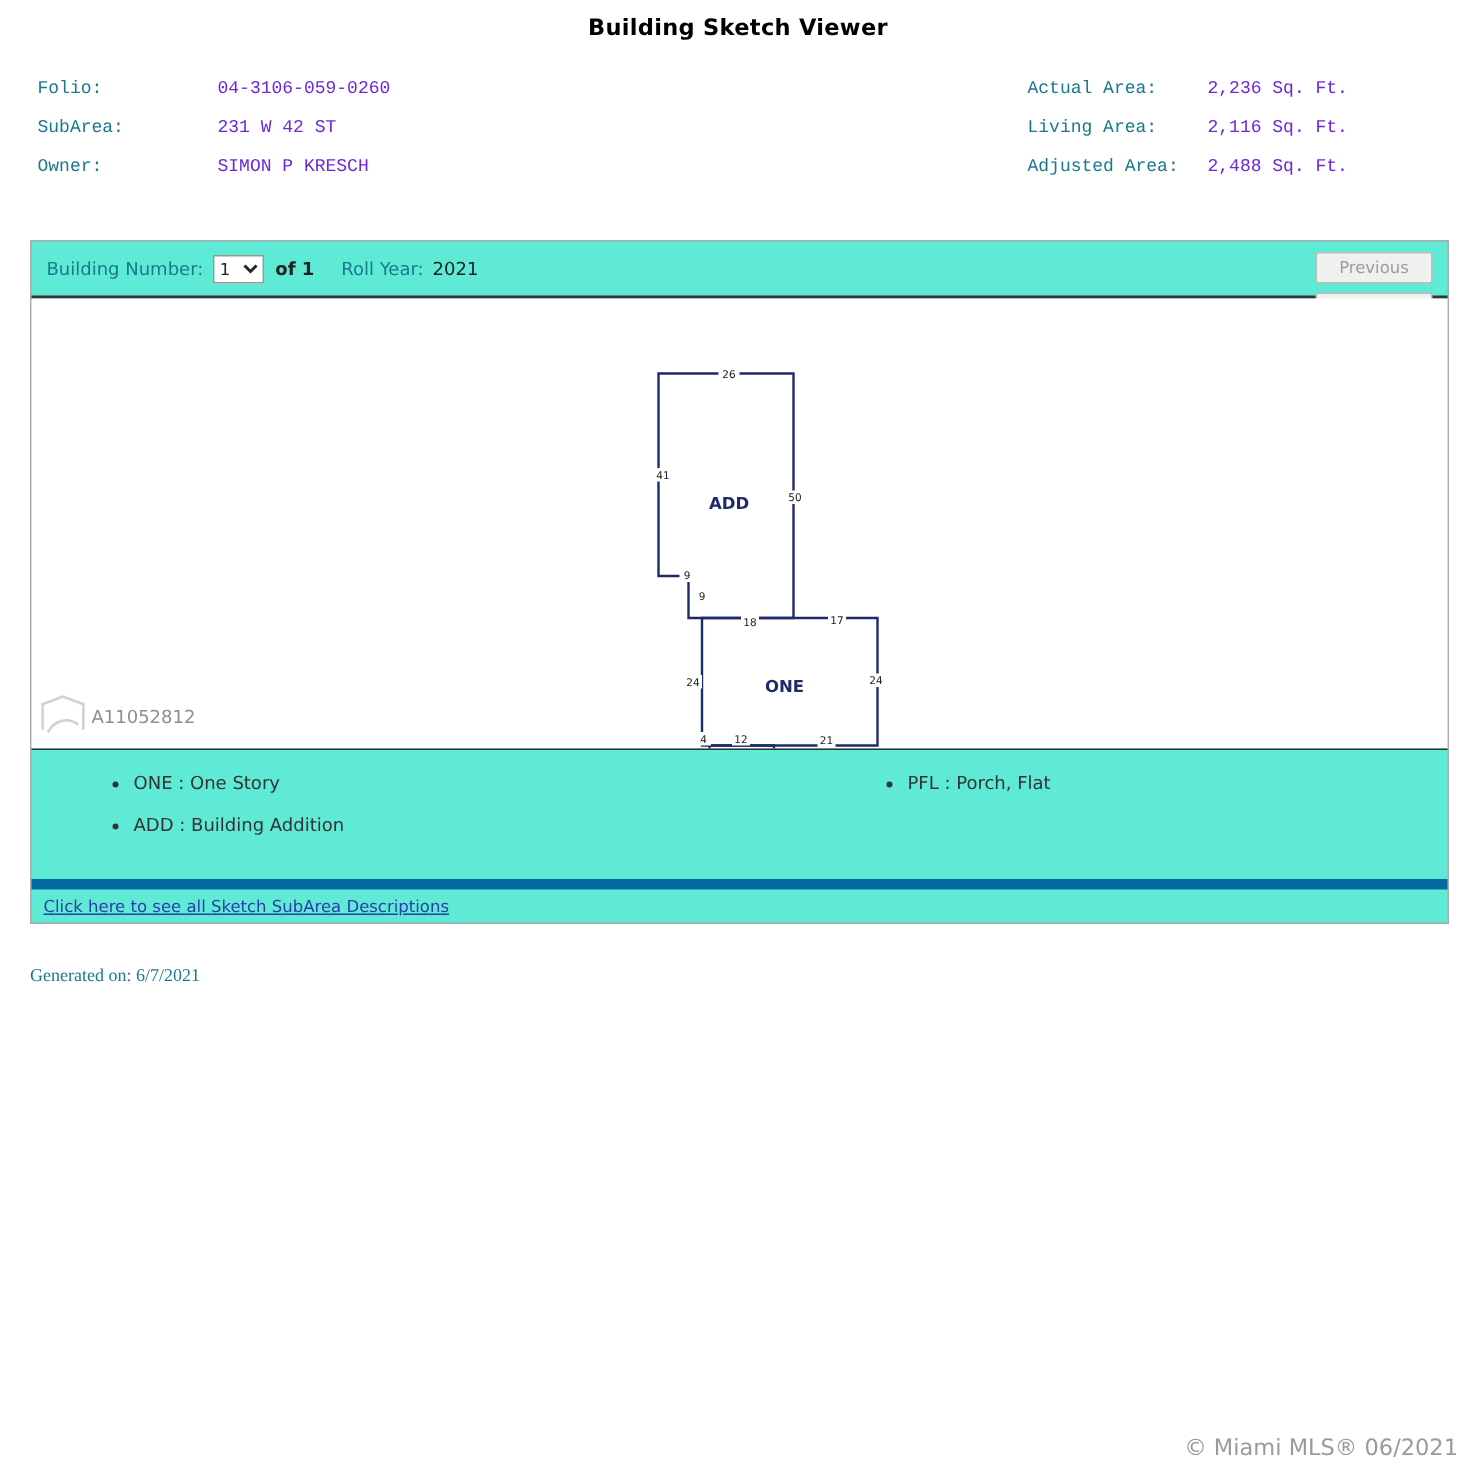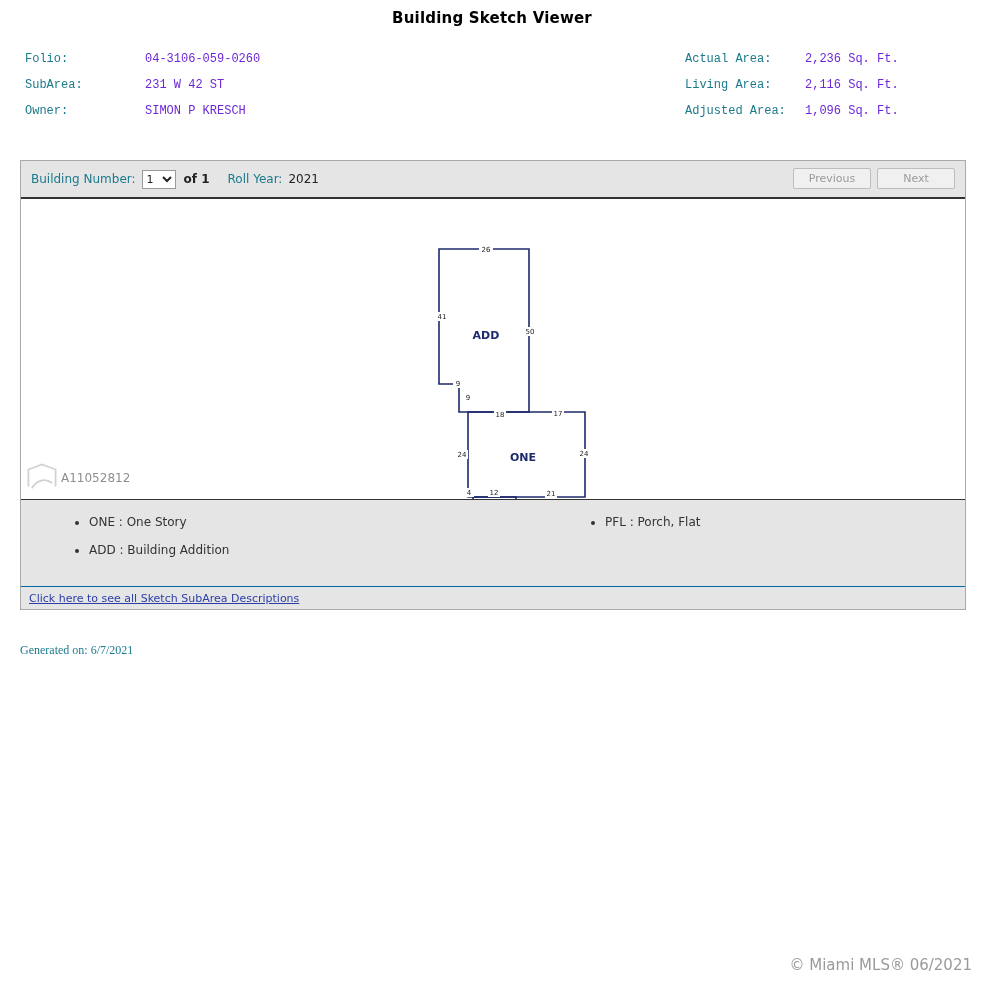--- a/index.html
+++ b/index.html
@@ -56,21 +56,21 @@
     font-size: 12px;
     font-weight: normal;
   }
   
   .panel {
     position: absolute;
     left: 20px;
     top: 160px;
     width: 944px;
     border: 1px solid #aaaaaa;
-    background: #e5e5e5;
+    background: #5eead4;
   }
   .panel-toolbar {
     height: 36px;
     border-bottom: 2px solid #333333;
     display: flex;
     align-items: center;
     padding: 0 10px;
     position: relative;
   }
   .tb-label {
@@ -102,20 +102,21 @@
     font-size: 12px;
     color: #222;
     margin-left: 6px;
   }
   .tb-buttons {
     position: absolute;
     right: 10px;
     top: 7px;
     display: flex;
     gap: 6px;
+    flex-direction: column;
   }
   .btn {
     font-family: "DejaVu Sans", "Liberation Sans", sans-serif;
     font-size: 11px;
     color: #9b9b9b;
     background: #f0f0f0;
     border: 1px solid #bdbdbd;
     border-radius: 2px;
     padding: 3px 10px;
     min-width: 56px;
@@ -164,21 +165,21 @@
     font-size: 12px;
     color: #333333;
     line-height: 28px;
     list-style: disc;
   }
   .legend ul {
     margin: 0;
     padding-left: 16px;
   }
   .legend-footer {
-    border-top: 1px solid #0369a1;
+    border-top: 7px solid #0369a1;
     height: 22px;
     padding-left: 8px;
     display: flex;
     align-items: center;
   }
   .legend-link {
     font-size: 11px;
     color: #2a3ea8;
     text-decoration: underline;
     cursor: pointer;
@@ -239,21 +240,21 @@
     <div class="sum-row">
       <span class="sum-label">Actual Area:</span>
       <span class="sum-value">2,236 Sq. Ft.</span>
     </div>
     <div class="sum-row">
       <span class="sum-label">Living Area:</span>
       <span class="sum-value">2,116 Sq. Ft.</span>
     </div>
     <div class="sum-row">
       <span class="sum-label">Adjusted Area:</span>
-      <span class="sum-value">1,096 Sq. Ft.</span>
+      <span class="sum-value">2,488 Sq. Ft.</span>
     </div>
   </div>
 </div>
 
 <div class="panel">
 
   <div class="panel-toolbar">
     <span class="tb-label">Building Number:</span>
     <select class="bldg-select">
       <option>1</option>

